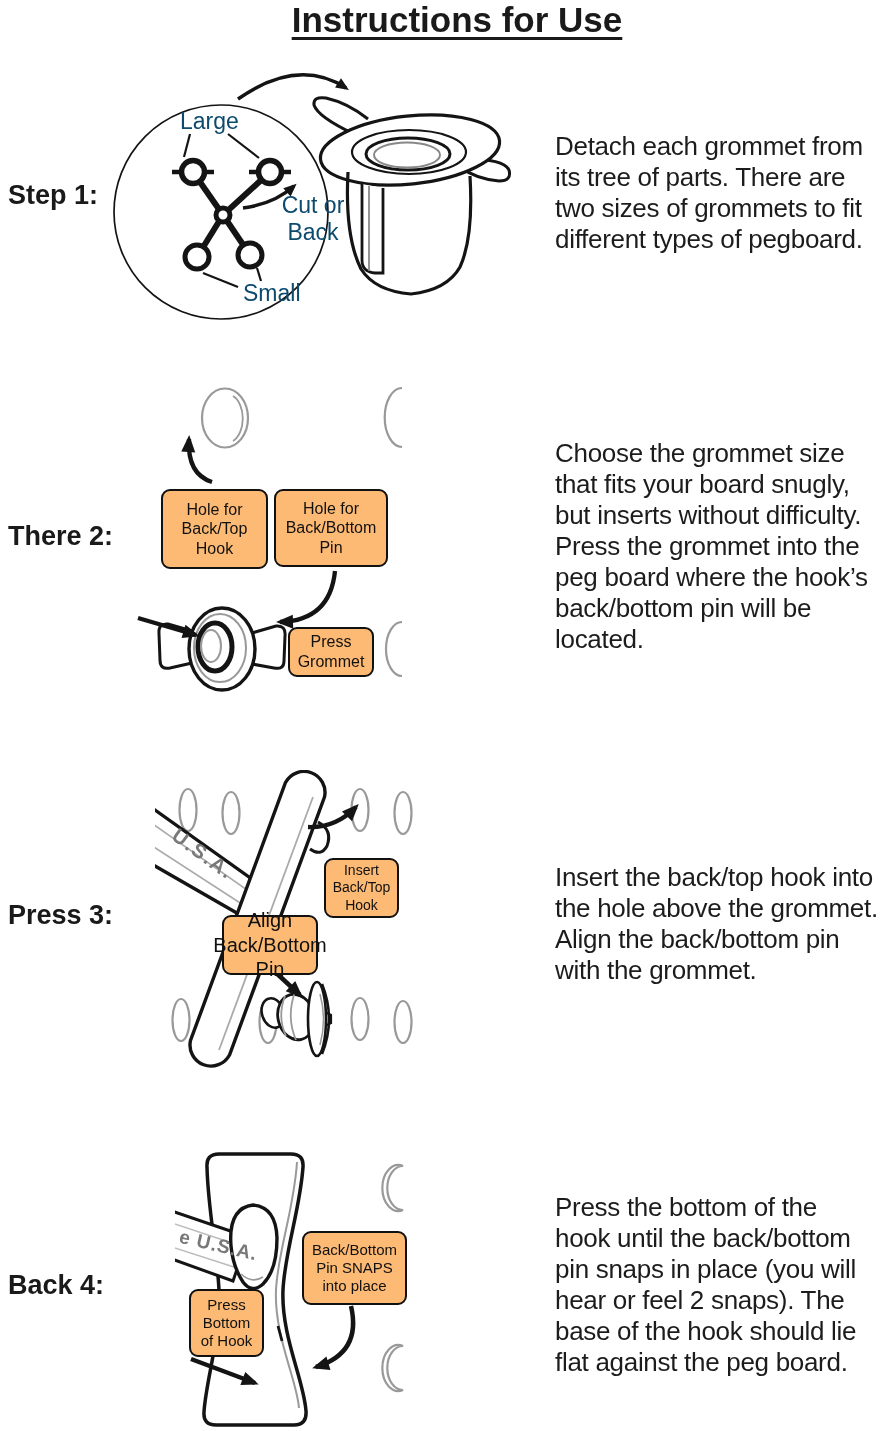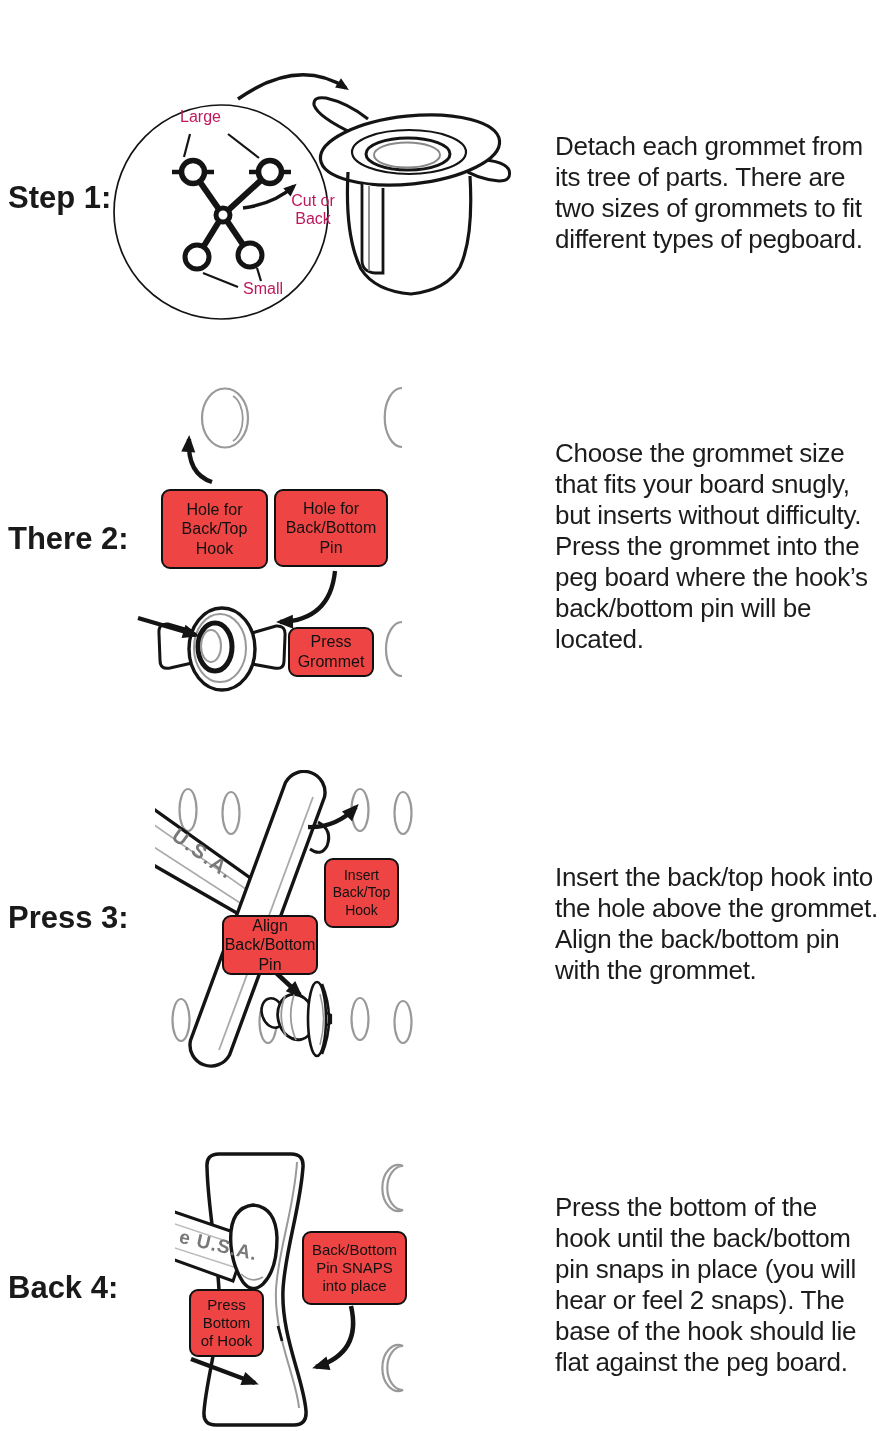--- a/index.html
+++ b/index.html
@@ -5,33 +5,33 @@
   html,body { margin:0; padding:0; background:#ffffff; }
   #canvas {
     position:relative; width:884px; height:1431px; background:#fff;
     font-family:"Liberation Sans", sans-serif; color:#1a1a1a; overflow:hidden;
   }
   .title {
     position:absolute; left:30px; right:0; top:0; text-align:center;
     font-size:35px; font-weight:bold;
   }
   .title span { text-decoration:underline; text-decoration-thickness:3px; text-underline-offset:5px; }
-  .step-label { position:absolute; left:8px; font-size:31px; font-weight:bold; white-space:pre; }
+  .step-label { position:absolute; left:8px; font-size:27px; font-weight:bold; white-space:pre; }
   .desc {
     position:absolute; left:555px; width:334px; font-size:26px; line-height:31px;
     letter-spacing:-0.3px; white-space:pre; color:#1c1c1c;
   }
   .illus { position:absolute; z-index:1; }
   .callout {
     position:absolute; z-index:5; box-sizing:border-box;
-    border:2.5px solid #111; border-radius:9px; background:#ef4444;
+    border:2.5px solid #111; border-radius:9px; background:#fdba74;
     display:flex; align-items:center; justify-content:center;
     text-align:center; white-space:pre; line-height:1.22; color:#111;
   }
-  .diagram-label { position:absolute; z-index:4; font-size:16px; color:#be185d; white-space:pre; }
+  .diagram-label { position:absolute; z-index:4; font-size:23px; color:#0c4a6e; white-space:pre; }
   .center { text-align:center; }
   .stamp { position:absolute; z-index:3; font-weight:bold; color:#787878; white-space:pre; transform-origin:left top; }
   .ink { stroke:#141414; fill:none; }
   .inkf { stroke:#141414; fill:#ffffff; }
   .gray { stroke:#999; fill:none; }
 </style>
 </head>
 <body>
 
 <div id="canvas">
@@ -40,20 +40,21 @@
     <defs>
       <marker id="ahL" markerUnits="userSpaceOnUse" markerWidth="22" markerHeight="20" refX="15" refY="9" orient="auto">
         <path d="M2,2 L19,9 L2,16 Z" fill="#141414"></path>
       </marker>
       <marker id="ahS" markerUnits="userSpaceOnUse" markerWidth="17" markerHeight="15" refX="11" refY="7" orient="auto">
         <path d="M1.5,1.5 L14.5,7 L1.5,12.5 Z" fill="#141414"></path>
       </marker>
     </defs>
   </svg>
 
+  <div class="title"><span>Instructions for Use</span></div>
 
   <div class="step-label" style="top:180px">Step 1:</div>
 
   <svg class="illus" style="left:110px; top:55px" width="420" height="290" viewBox="0 0 420 290">
     <g>
       <circle class="ink" cx="111" cy="157" r="107" stroke-width="1.7"></circle>
       <line class="ink" x1="113" y1="160" x2="83" y2="117" stroke-width="6"></line>
       <line class="ink" x1="113" y1="160" x2="160" y2="117" stroke-width="6"></line>
       <line class="ink" x1="113" y1="160" x2="87" y2="202" stroke-width="6"></line>
       <line class="ink" x1="113" y1="160" x2="140" y2="200" stroke-width="6"></line>
@@ -161,24 +162,24 @@
       <path d="M130,226 Q122,247 131,266" stroke="#999" fill="none" stroke-width="1.8"></path>
       <path d="M140,222 Q131,247 141,270" stroke="#999" fill="none" stroke-width="1.8"></path>
       <path class="ink" d="M167,214 Q181,249 167,284" stroke-width="2.6"></path>
       <path class="ink" d="M170,242 L176,245 L176,253 L170,256" stroke-width="2.2"></path>
       <ellipse class="inkf" cx="162" cy="249" rx="9" ry="37" stroke-width="2.6"></ellipse>
       <path d="M165,224 Q172,249 165,275" stroke="#999" fill="none" stroke-width="1.5"></path>
     </g>
     <path class="ink" d="M118,200 L145,225" stroke-width="4.5" marker-end="url(#ahL)"></path>
   </svg>
   <div class="stamp" style="left:181px; top:824px; font-size:20px; letter-spacing:2px; transform:rotate(36deg)">U.S.A.</div>
-  <div class="callout" style="left:324px; top:858px; width:75px; height:70px; font-size:14px">Insert
+  <div class="callout" style="left:324px; top:858px; width:75px; height:60px; font-size:14px">Insert
 Back/Top
 Hook</div>
-  <div class="callout" style="left:222px; top:915px; width:96px; height:60px; font-size:16px">Align
+  <div class="callout" style="left:222px; top:915px; width:96px; height:60px; font-size:20px">Align
 Back/Bottom
 Pin</div>
   <div class="desc" style="top:862px">Insert the back/top hook into
 the hole above the grommet.
 Align the back/bottom pin
 with the grommet.</div>
 
   <div class="step-label" style="top:1270px">Back 4:</div>
 
   <svg class="illus" style="left:175px; top:1140px" width="245" height="291" viewBox="0 0 245 291">

